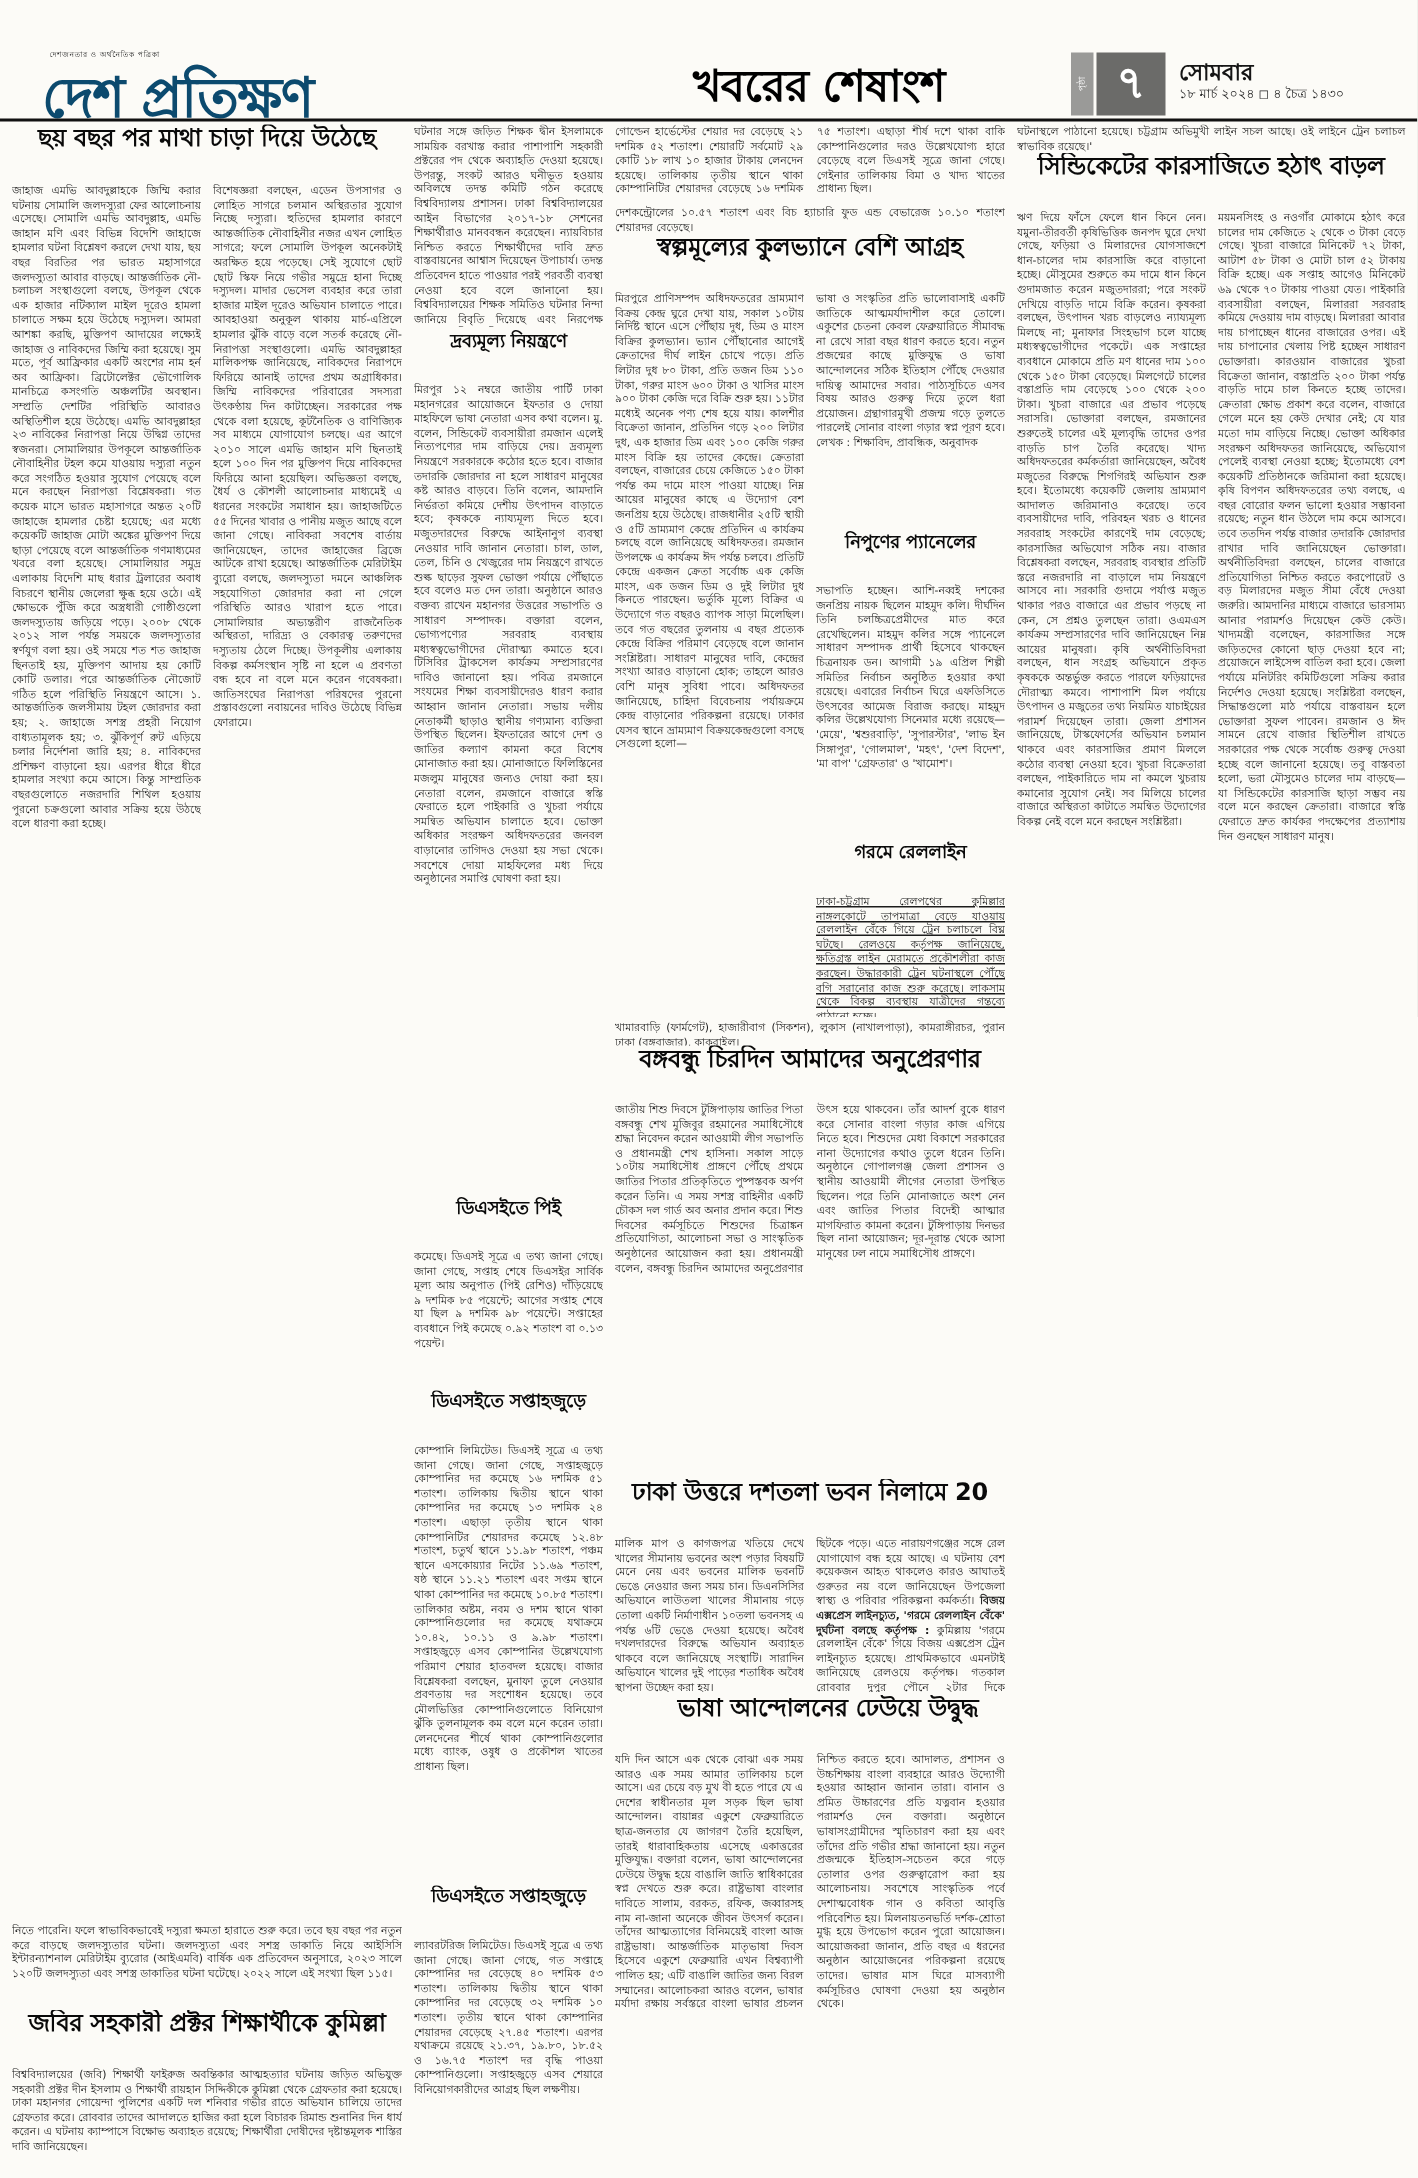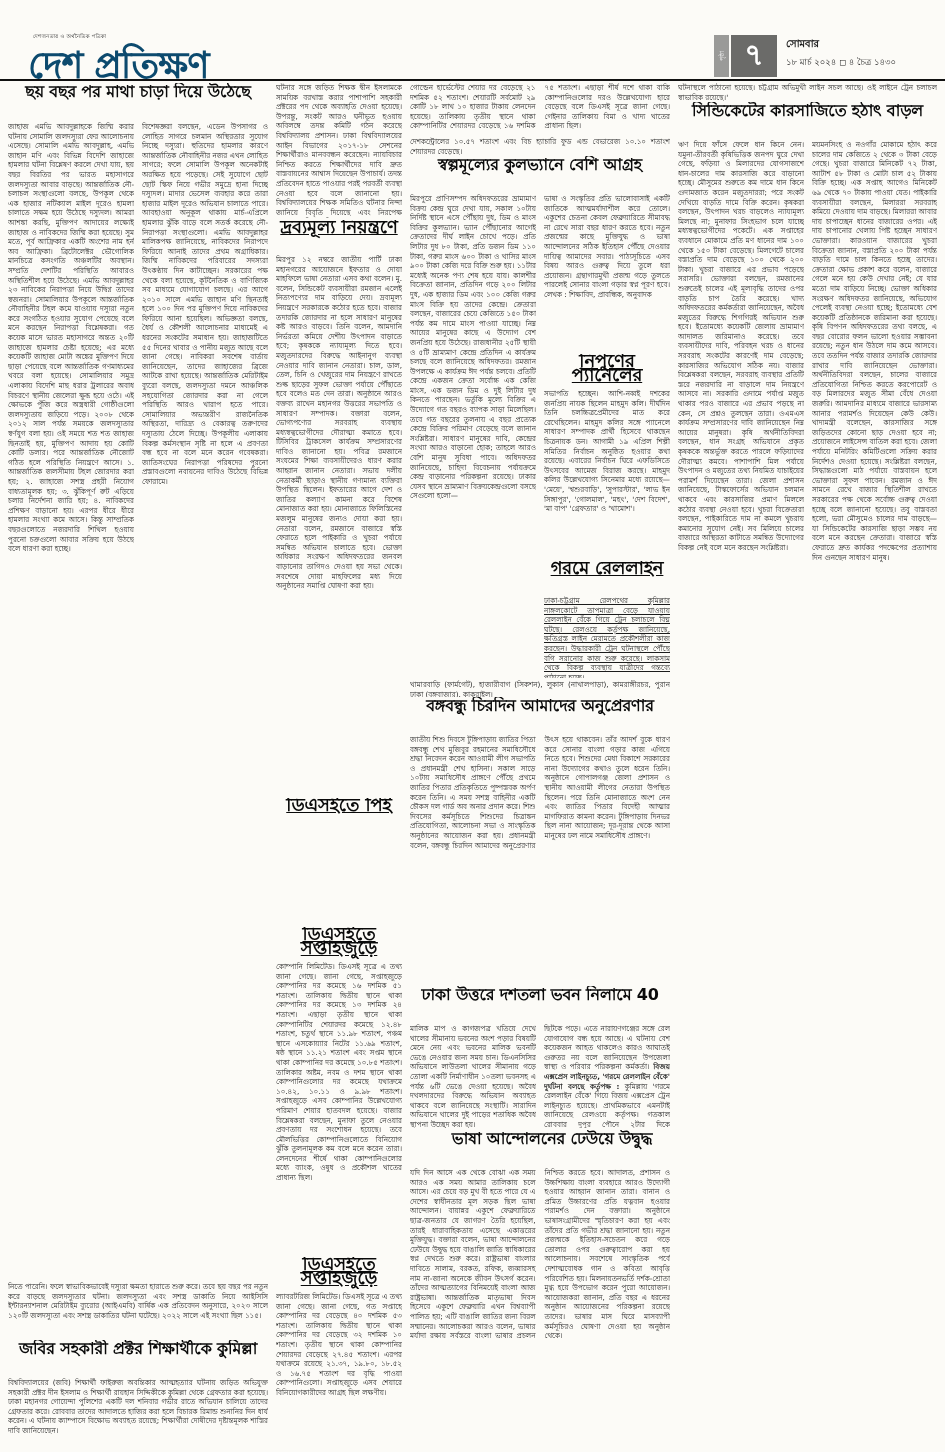--- a/index.html
+++ b/index.html
@@ -6,42 +6,43 @@
   #page{position:relative;width:945px;height:1452px;background:#fcfbf7;color:#151515;
         font-family:"DejaVu Sans","Liberation Sans",sans-serif;overflow:hidden;}
   .abs{position:absolute;}
   .bt{position:absolute;font-size:7.2px;line-height:9.6px;text-align:justify;
       overflow:hidden;word-break:break-word;color:#1c1c1c;}
   .two{column-count:2;column-gap:9px;}
   .hl{position:absolute;text-align:center;overflow:hidden;}
   .hl .t{font-weight:bold;color:#0a0a0a;letter-spacing:-0.2px;}
   .hl .k{font-size:6.8px;font-weight:bold;margin-top:19px;}
   .sz-lg .t{font-size:16px;line-height:18px;}
-  .sz-md .t{font-size:18px;line-height:14px;text-decoration:underline;}
+  .sz-md .t{font-size:12px;line-height:14px;}
   .mast-tag{font-size:5px;letter-spacing:.4px;color:#222;}
   .mast{font-size:37px;font-weight:bold;letter-spacing:-1px;color:#0c4a6e;
         font-family:"DejaVu Serif","Liberation Serif",serif;}
   .sect{font-size:29px;font-weight:bold;color:#000;
         font-family:"DejaVu Serif","Liberation Serif",serif;letter-spacing:-0.5px;}
   .rule{position:absolute;left:0;width:945px;height:2px;background:#111;}
   .ptab{position:absolute;background:#9a9a98;color:#fff;display:flex;align-items:center;justify-content:center;}
   .ptab span{writing-mode:vertical-rl;transform:rotate(180deg);font-size:6px;}
   .pnum{position:absolute;background:#6b6b69;color:#fff;display:flex;align-items:center;justify-content:center;
         font-size:30px;font-weight:bold;}
-  .day{font-size:10px;font-weight:bold;}
+  .day{font-size:15px;font-weight:bold;}
   .date{font-size:8.5px;color:#222;}
   b.inl{font-weight:bold;}
 </style>
 </head>
 <body>
 
 <div id="page">
 
   <div class="abs mast-tag" style="left:33px;top:33px;width:200px;">দেশজনতার ও অর্থনৈতিক পত্রিকা</div>
   <div class="abs mast" style="left:28px;top:36px;width:300px;">দেশ প্রতিক্ষণ</div>
+  <div class="abs sect" style="left:462px;top:34px;width:250px;">খবরের শেষাংশ</div>
   <div class="ptab" style="left:714px;top:35px;width:15px;height:42px;">
       <span>পৃষ্ঠা</span>
     </div>
   <div class="pnum" style="left:731px;top:35px;width:46px;height:42px;">
       <span>৭</span>
     </div>
   <div class="abs day" style="left:786px;top:36px;width:150px;">সোমবার</div>
   <div class="abs date" style="left:786px;top:56px;width:156px;">১৮ মার্চ ২০২৪ ◻ ৪ চৈত্র ১৪৩০</div>
   <div class="rule" style="top:79px;"></div>
 
@@ -62,20 +63,21 @@
   <div class="bt" style="left:276px;top:83px;width:126px;height:135px;">ঘটনার সঙ্গে জড়িত শিক্ষক দ্বীন ইসলামকে সাময়িক বরখাস্ত করার পাশাপাশি সহকারী প্রক্টরের পদ থেকে অব্যাহতি দেওয়া হয়েছে। উপরন্তু, সংকট আরও ঘনীভূত হওয়ায় অবিলম্বে তদন্ত কমিটি গঠন করেছে বিশ্ববিদ্যালয় প্রশাসন। ঢাকা বিশ্ববিদ্যালয়ের আইন বিভাগের ২০১৭-১৮ সেশনের শিক্ষার্থীরাও মানববন্ধন করেছেন। ন্যায়বিচার নিশ্চিত করতে শিক্ষার্থীদের দাবি দ্রুত বাস্তবায়নের আশ্বাস দিয়েছেন উপাচার্য। তদন্ত প্রতিবেদন হাতে পাওয়ার পরই পরবর্তী ব্যবস্থা নেওয়া হবে বলে জানানো হয়। বিশ্ববিদ্যালয়ের শিক্ষক সমিতিও ঘটনার নিন্দা জানিয়ে বিবৃতি দিয়েছে এবং নিরপেক্ষ তদন্তের দাবি করেছিলেন।</div>
   <div class="hl sz-md" style="left:276px;top:220px;width:126px;height:32px;">
     <div class="t">দ্রব্যমূল্য নিয়ন্ত্রণে</div>
     <div class="k">শেষ পৃষ্ঠার পর</div>
   </div>
   <div class="bt" style="left:276px;top:255px;width:126px;height:541px;">মিরপুর ১২ নম্বরে জাতীয় পার্টি ঢাকা মহানগরের আয়োজনে ইফতার ও দোয়া মাহফিলে ভাষা নেতারা এসব কথা বলেন। মু. বলেন, সিন্ডিকেট ব্যবসায়ীরা রমজান এলেই নিত্যপণ্যের দাম বাড়িয়ে দেয়। দ্রব্যমূল্য নিয়ন্ত্রণে সরকারকে কঠোর হতে হবে। বাজার তদারকি জোরদার না হলে সাধারণ মানুষের কষ্ট আরও বাড়বে। তিনি বলেন, আমদানি নির্ভরতা কমিয়ে দেশীয় উৎপাদন বাড়াতে হবে; কৃষককে ন্যায্যমূল্য দিতে হবে। মজুতদারদের বিরুদ্ধে আইনানুগ ব্যবস্থা নেওয়ার দাবি জানান নেতারা। চাল, ডাল, তেল, চিনি ও খেজুরের দাম নিয়ন্ত্রণে রাখতে শুল্ক ছাড়ের সুফল ভোক্তা পর্যায়ে পৌঁছাতে হবে বলেও মত দেন তারা। অনুষ্ঠানে আরও বক্তব্য রাখেন মহানগর উত্তরের সভাপতি ও সাধারণ সম্পাদক। বক্তারা বলেন, ভোগ্যপণ্যের সরবরাহ ব্যবস্থায় মধ্যস্বত্বভোগীদের দৌরাত্ম্য কমাতে হবে। টিসিবির ট্রাকসেল কার্যক্রম সম্প্রসারণের দাবিও জানানো হয়। পবিত্র রমজানে সংযমের শিক্ষা ব্যবসায়ীদেরও ধারণ করার আহ্বান জানান নেতারা। সভায় দলীয় নেতাকর্মী ছাড়াও স্থানীয় গণ্যমান্য ব্যক্তিরা উপস্থিত ছিলেন। ইফতারের আগে দেশ ও জাতির কল্যাণ কামনা করে বিশেষ মোনাজাত করা হয়। মোনাজাতে ফিলিস্তিনের মজলুম মানুষের জন্যও দোয়া করা হয়। নেতারা বলেন, রমজানে বাজারে স্বস্তি ফেরাতে হলে পাইকারি ও খুচরা পর্যায়ে সমন্বিত অভিযান চালাতে হবে। ভোক্তা অধিকার সংরক্ষণ অধিদফতরের জনবল বাড়ানোর তাগিদও দেওয়া হয় সভা থেকে। সবশেষে দোয়া মাহফিলের মধ্য দিয়ে অনুষ্ঠানের সমাপ্তি ঘোষণা করা হয়।</div>
   <div class="hl sz-md" style="left:276px;top:798px;width:126px;height:32px;">
     <div class="t">ডিএসইতে পিই</div>
     <div class="k">শেষ পৃষ্ঠার পর</div>
   </div>
+  <div class="bt" style="left:276px;top:833px;width:126px;height:92px;">কমেছে। ডিএসই সূত্রে এ তথ্য জানা গেছে। জানা গেছে, সপ্তাহ শেষে ডিএসইর সার্বিক মূল্য আয় অনুপাত (পিই রেশিও) দাঁড়িয়েছে ৯ দশমিক ৮৫ পয়েন্টে; আগের সপ্তাহ শেষে যা ছিল ৯ দশমিক ৯৮ পয়েন্টে। সপ্তাহের ব্যবধানে পিই কমেছে ০.৯২ শতাংশ বা ০.১৩ পয়েন্ট।</div>
   <div class="hl sz-md" style="left:276px;top:927px;width:126px;height:32px;">
     <div class="t">ডিএসইতে সপ্তাহজুড়ে</div>
     <div class="k">শেষ পৃষ্ঠার পর</div>
   </div>
   <div class="bt" style="left:276px;top:962px;width:126px;height:293px;">কোম্পানি লিমিটেড। ডিএসই সূত্রে এ তথ্য জানা গেছে। জানা গেছে, সপ্তাহজুড়ে কোম্পানির দর কমেছে ১৬ দশমিক ৫১ শতাংশ। তালিকায় দ্বিতীয় স্থানে থাকা কোম্পানির দর কমেছে ১৩ দশমিক ২৪ শতাংশ। এছাড়া তৃতীয় স্থানে থাকা কোম্পানিটির শেয়ারদর কমেছে ১২.৪৮ শতাংশ, চতুর্থ স্থানে ১১.৯৮ শতাংশ, পঞ্চম স্থানে এসকোয়্যার নিটের ১১.৬৯ শতাংশ, ষষ্ঠ স্থানে ১১.২১ শতাংশ এবং সপ্তম স্থানে থাকা কোম্পানির দর কমেছে ১০.৮৫ শতাংশ। তালিকার অষ্টম, নবম ও দশম স্থানে থাকা কোম্পানিগুলোর দর কমেছে যথাক্রমে ১০.৪২, ১০.১১ ও ৯.৯৮ শতাংশ। সপ্তাহজুড়ে এসব কোম্পানির উল্লেখযোগ্য পরিমাণ শেয়ার হাতবদল হয়েছে। বাজার বিশ্লেষকরা বলছেন, মুনাফা তুলে নেওয়ার প্রবণতায় দর সংশোধন হয়েছে। তবে মৌলভিত্তির কোম্পানিগুলোতে বিনিয়োগ ঝুঁকি তুলনামূলক কম বলে মনে করেন তারা। লেনদেনের শীর্ষে থাকা কোম্পানিগুলোর মধ্যে ব্যাংক, ওষুধ ও প্রকৌশল খাতের প্রাধান্য ছিল।</div>
   <div class="hl sz-md" style="left:276px;top:1257px;width:126px;height:32px;">
     <div class="t">ডিএসইতে সপ্তাহজুড়ে</div>
     <div class="k">শেষ পৃষ্ঠার পর</div>
   </div>
   <div class="bt" style="left:276px;top:1292px;width:126px;height:155px;">ল্যাবরটরিজ লিমিটেড। ডিএসই সূত্রে এ তথ্য জানা গেছে। জানা গেছে, গত সপ্তাহে কোম্পানির দর বেড়েছে ৪০ দশমিক ৫৩ শতাংশ। তালিকায় দ্বিতীয় স্থানে থাকা কোম্পানির দর বেড়েছে ৩২ দশমিক ১০ শতাংশ। তৃতীয় স্থানে থাকা কোম্পানির শেয়ারদর বেড়েছে ২৭.৪৫ শতাংশ। এরপর যথাক্রমে রয়েছে ২১.৩৭, ১৯.৮০, ১৮.৫২ ও ১৬.৭৫ শতাংশ দর বৃদ্ধি পাওয়া কোম্পানিগুলো। সপ্তাহজুড়ে এসব শেয়ারে বিনিয়োগকারীদের আগ্রহ ছিল লক্ষণীয়।</div>
@@ -101,21 +103,21 @@
   <div class="bt" style="left:544px;top:596px;width:126px;height:82px;text-decoration:underline;">ঢাকা-চট্টগ্রাম রেলপথের কুমিল্লার নাঙ্গলকোটে তাপমাত্রা বেড়ে যাওয়ায় রেললাইন বেঁকে গিয়ে ট্রেন চলাচলে বিঘ্ন ঘটছে। রেলওয়ে কর্তৃপক্ষ জানিয়েছে, ক্ষতিগ্রস্ত লাইন মেরামতে প্রকৌশলীরা কাজ করছেন। উদ্ধারকারী ট্রেন ঘটনাস্থলে পৌঁছে বগি সরানোর কাজ শুরু করেছে। লাকসাম থেকে বিকল্প ব্যবস্থায় যাত্রীদের গন্তব্যে পাঠানো হচ্ছে।</div>
 
   <div class="bt" style="left:410px;top:680px;width:260px;height:17px;">খামারবাড়ি (ফার্মগেট), হাজারীবাগ (সিকশন), লুকাস (নাখালপাড়া), কামরাঙ্গীরচর, পুরান ঢাকা (বঙ্গবাজার), কাকরাইল।</div>
   <div class="hl sz-lg" style="left:410px;top:697px;width:260px;height:36px;">
     <div class="t">বঙ্গবন্ধু চিরদিন আমাদের অনুপ্রেরণার</div>
     <div class="k">শেষ পৃষ্ঠার পর</div>
   </div>
   <div class="bt two" style="left:410px;top:735px;width:260px;height:200px;">জাতীয় শিশু দিবসে টুঙ্গিপাড়ায় জাতির পিতা বঙ্গবন্ধু শেখ মুজিবুর রহমানের সমাধিসৌধে শ্রদ্ধা নিবেদন করেন আওয়ামী লীগ সভাপতি ও প্রধানমন্ত্রী শেখ হাসিনা। সকাল সাড়ে ১০টায় সমাধিসৌধ প্রাঙ্গণে পৌঁছে প্রথমে জাতির পিতার প্রতিকৃতিতে পুষ্পস্তবক অর্পণ করেন তিনি। এ সময় সশস্ত্র বাহিনীর একটি চৌকস দল গার্ড অব অনার প্রদান করে। শিশু দিবসের কর্মসূচিতে শিশুদের চিত্রাঙ্কন প্রতিযোগিতা, আলোচনা সভা ও সাংস্কৃতিক অনুষ্ঠানের আয়োজন করা হয়। প্রধানমন্ত্রী বলেন, বঙ্গবন্ধু চিরদিন আমাদের অনুপ্রেরণার উৎস হয়ে থাকবেন। তাঁর আদর্শ বুকে ধারণ করে সোনার বাংলা গড়ার কাজ এগিয়ে নিতে হবে। শিশুদের মেধা বিকাশে সরকারের নানা উদ্যোগের কথাও তুলে ধরেন তিনি। অনুষ্ঠানে গোপালগঞ্জ জেলা প্রশাসন ও স্থানীয় আওয়ামী লীগের নেতারা উপস্থিত ছিলেন। পরে তিনি মোনাজাতে অংশ নেন এবং জাতির পিতার বিদেহী আত্মার মাগফিরাত কামনা করেন। টুঙ্গিপাড়ায় দিনভর ছিল নানা আয়োজন; দূর-দূরান্ত থেকে আসা মানুষের ঢল নামে সমাধিসৌধ প্রাঙ্গণে।</div>
 
   <div class="hl sz-lg" style="left:410px;top:986px;width:260px;height:36px;">
-    <div class="t">ঢাকা উত্তরে দশতলা ভবন নিলামে 40</div>
+    <div class="t">ঢাকা উত্তরে দশতলা ভবন নিলামে 20</div>
     <div class="k">শেষ পৃষ্ঠার পর</div>
   </div>
   <div class="bt" style="left:410px;top:1024px;width:126px;height:104px;">মালিক মাপ ও কাগজপত্র খতিয়ে দেখে খালের সীমানায় ভবনের অংশ পড়ার বিষয়টি মেনে নেয় এবং ভবনের মালিক ভবনটি ভেঙে নেওয়ার জন্য সময় চান। ডিএনসিসির অভিযানে লাউতলা খালের সীমানায় গড়ে তোলা একটি নির্মাণাধীন ১০তলা ভবনসহ এ পর্যন্ত ৬টি ভেঙে দেওয়া হয়েছে। অবৈধ দখলদারদের বিরুদ্ধে অভিযান অব্যাহত থাকবে বলে জানিয়েছে সংস্থাটি। সারাদিন অভিযানে খালের দুই পাড়ের শতাধিক অবৈধ স্থাপনা উচ্ছেদ করা হয়।</div>
   <div class="bt" style="left:544px;top:1024px;width:126px;height:104px;">
     <span>ছিটকে পড়ে। এতে নারায়ণগঞ্জের সঙ্গে রেল যোগাযোগ বন্ধ হয়ে আছে। এ ঘটনায় বেশ কয়েকজন আহত থাকলেও কারও আঘাতই গুরুতর নয় বলে জানিয়েছেন উপজেলা স্বাস্থ্য ও পরিবার পরিকল্পনা কর্মকর্তা।</span>
     <b class="inl">বিজয় এক্সপ্রেস লাইনচ্যুত, 'গরমে রেললাইন বেঁকে' দুর্ঘটনা বলছে কর্তৃপক্ষ :</b>
     <span>কুমিল্লায় 'গরমে রেললাইন বেঁকে' গিয়ে বিজয় এক্সপ্রেস ট্রেন লাইনচ্যুত হয়েছে। প্রাথমিকভাবে এমনটাই জানিয়েছে রেলওয়ে কর্তৃপক্ষ। গতকাল রোববার দুপুর পৌনে ২টার দিকে নাঙ্গলকোটের হাসানপুরে এ দুর্ঘটনা ঘটে।</span>
   </div>
 
   <div class="hl sz-lg" style="left:422px;top:1130px;width:260px;height:36px;">

